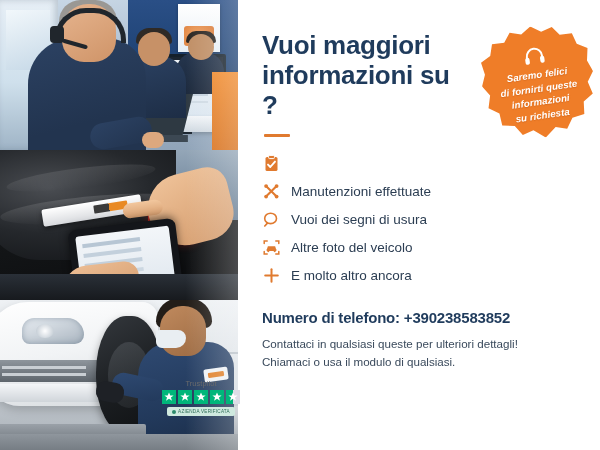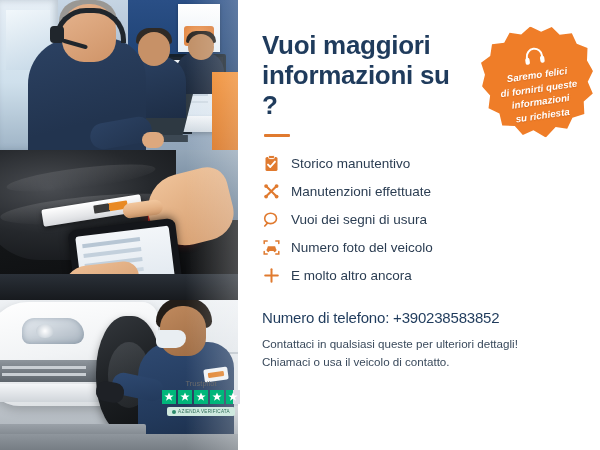--- a/index.html
+++ b/index.html
@@ -404,21 +404,21 @@
   .feat .flabel {
     font-size: 13.5px;
     color: #2b3d52;
     white-space: nowrap;
   }
 
   
   .phone-block { margin-top: 20px; }
   .phone-line {
     font-size: 15px;
-    font-weight: normal;
+    font-weight: bold;
     color: #1f3b5c;
     margin-bottom: 9px;
     white-space: nowrap;
     letter-spacing: -0.2px;
   }
   .sub {
     font-size: 11.6px;
     color: #3a4a5c;
     line-height: 1.5;
     white-space: nowrap;
@@ -607,21 +607,20 @@
     <ul class="features">
 
       <li class="feat">
         <span class="ficon">
           <svg width="15" height="17" viewBox="0 0 15 17">
             <rect x="1.5" y="2" width="12" height="14" rx="1.6" fill="#e07a2f"></rect>
             <rect x="4.6" y="0.4" width="5.8" height="3.2" rx="1" fill="#e07a2f" stroke="#fff" stroke-width="1"></rect>
             <path d="M4 9.6 L6.3 12 L11 6.6" fill="none" stroke="#ffffff" stroke-width="1.9" stroke-linecap="round" stroke-linejoin="round"></path>
           </svg>
         </span>
-        <span class="flabel">Storico manutentivo</span>
       </li>
 
       <li class="feat">
         <span class="ficon">
           <svg width="17" height="17" viewBox="0 0 17 17">
             <g stroke="#e07a2f" stroke-width="2.1" stroke-linecap="round">
               <line x1="3" y1="3" x2="13.6" y2="13.6"></line>
               <line x1="13.6" y1="3" x2="3" y2="13.6"></line>
             </g>
             <circle cx="3.1" cy="3.1" r="1.9" fill="#e07a2f"></circle>
@@ -651,41 +650,41 @@
               <path d="M12.8 1.9 H15.8 V4.6"></path>
               <path d="M15.8 12.4 V15.1 H12.8"></path>
               <path d="M4.2 15.1 H1.2 V12.4"></path>
             </g>
             <path d="M3.8 10.4 L4.9 7.3 H12.1 L13.2 10.4 Z" fill="#e07a2f"></path>
             <rect x="3.5" y="10.1" width="10" height="1.9" rx="0.8" fill="#e07a2f"></rect>
             <circle cx="5.3" cy="12.1" r="1.1" fill="#e07a2f"></circle>
             <circle cx="11.7" cy="12.1" r="1.1" fill="#e07a2f"></circle>
           </svg>
         </span>
-        <span class="flabel">Numero foto del veicolo</span>
+        <span class="flabel">Altre foto del veicolo</span>
       </li>
 
       <li class="feat">
         <span class="ficon">
           <svg width="17" height="17" viewBox="0 0 17 17">
             <g stroke="#e07a2f" stroke-width="2" stroke-linecap="round">
               <line x1="8.5" y1="2.2" x2="8.5" y2="14.8"></line>
               <line x1="2.2" y1="8.5" x2="14.8" y2="8.5"></line>
             </g>
           </svg>
         </span>
         <span class="flabel">E molto altro ancora</span>
       </li>
 
     </ul>
 
     <div class="phone-block">
       <div class="phone-line">Numero di telefono: +390238583852</div>
       <div class="sub">Contattaci in qualsiasi queste per ulteriori dettagli!</div>
-      <div class="sub">Chiamaci o usa il veicolo di contatto.</div>
+      <div class="sub">Chiamaci o usa il modulo di qualsiasi.</div>
     </div>
 
     <div class="badge">
       <div class="burst"></div>
       <span class="hs">
         <svg width="22" height="20" viewBox="0 0 22 20">
           <path d="M3.4 12.3 V10.1 a7.6 7.6 0 0 1 15.2 0 v2.2" fill="none" stroke="#ffffff" stroke-width="2" stroke-linecap="round"></path>
           <rect x="1.4" y="10.6" width="4.3" height="7" rx="2" fill="#ffffff"></rect>
           <rect x="16.3" y="10.6" width="4.3" height="7" rx="2" fill="#ffffff"></rect>
         </svg>

